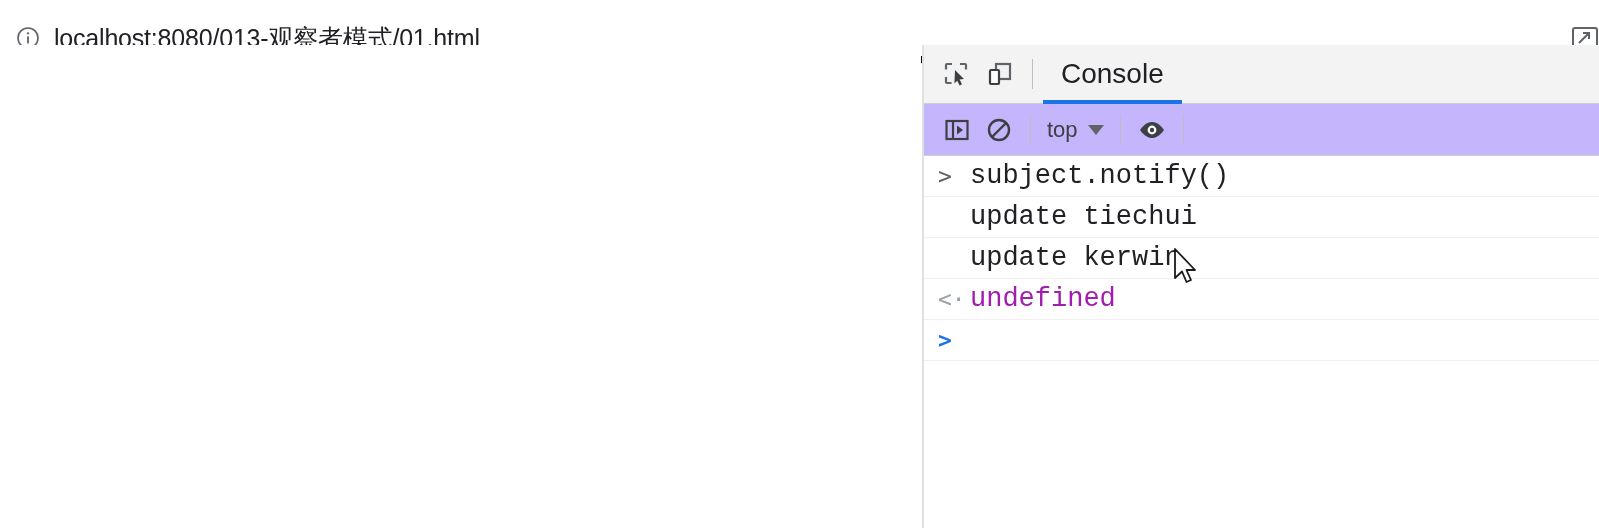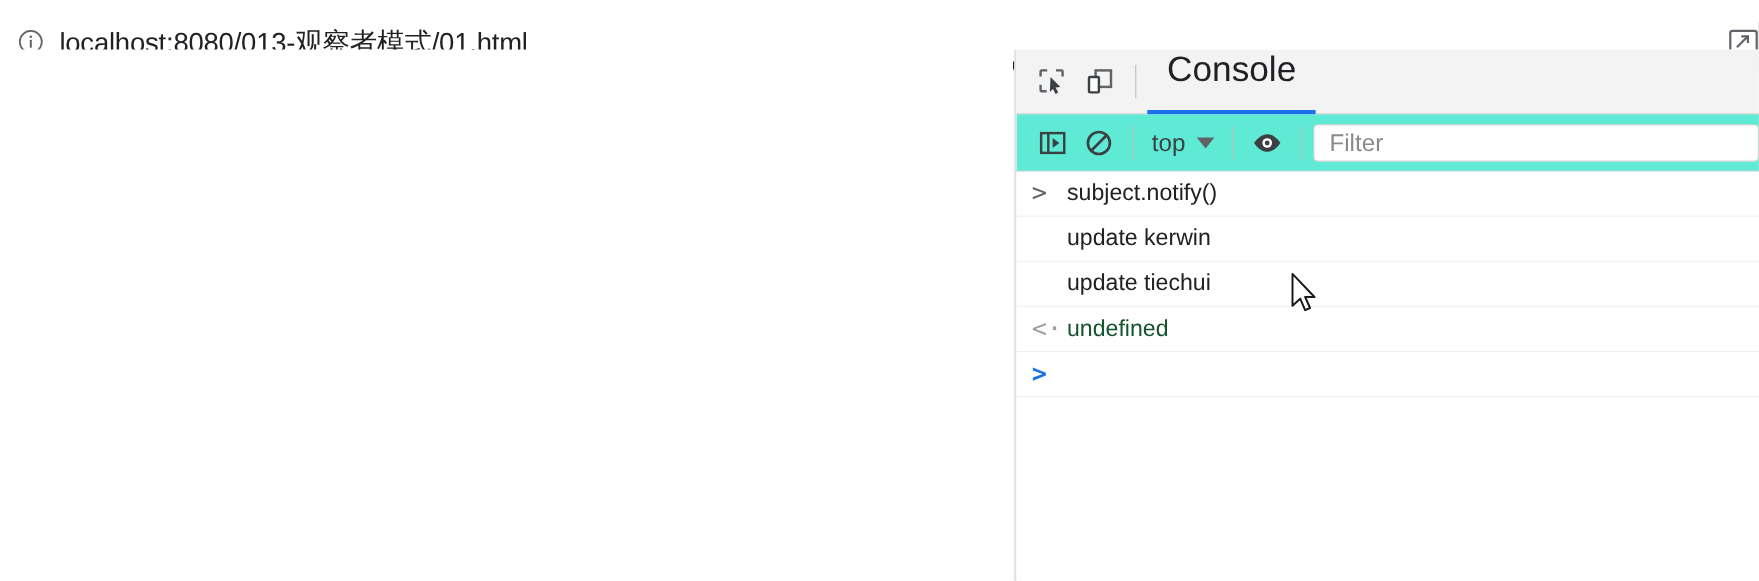--- a/index.html
+++ b/index.html
@@ -110,23 +110,23 @@
   .dt-sep {
     width: 1px;
     height: 30px;
     background: #bdbdbd;
     margin: 0 10px;
     flex: none;
   }
   .dt-tab {
     height: 59px;
     display: flex;
-    align-items: flex-start;
+    align-items: center;
     padding: 0 18px;
-    font-size: 32px;
+    font-size: 28px;
     color: #5f6368;
     white-space: nowrap;
     position: relative;
     box-sizing: border-box;
   }
   .dt-tab.active {
     color: #202124;
   }
   .dt-tab.active::after {
     content: "";
@@ -140,21 +140,21 @@
     margin-left: 10px;
     display: inline-flex;
     align-items: center;
   }
   .tab-flask svg { display: block; }
 
   
   .dt-console-toolbar {
     position: relative;
     height: 52px;
-    background: #5eead4;
+    background: #c4b5fd;
     border-bottom: 1px solid #d0d0d0;
     display: flex;
     align-items: center;
     box-sizing: border-box;
   }
   .dt-console-toolbar .dt-icon-btn { width: 42px; height: 42px; }
   .dt-console-toolbar .dt-icon-btn:first-child { margin-left: 12px; }
   .ctx-select {
     display: flex;
     align-items: center;
@@ -201,29 +201,29 @@
   }
   .row-gutter {
     width: 32px;
     flex: none;
     font-size: 23px;
     font-family: "DejaVu Sans Mono", monospace;
     display: flex;
     align-items: center;
   }
   .row-text {
-    font-family: Liberation Sans, sans-serif;
-    font-size: 21px;
+    font-family: Liberation Mono, monospace;
+    font-size: 27px;
     color: #202124;
     white-space: pre;
   }
   .gutter-input { color: #5f6368; }
   .gutter-result { color: #9aa0a6; }
   .gutter-prompt { color: #1a73e8; font-weight: bold; }
-  .text-result { color: #14532d; }
+  .text-result { color: #a21caf; }
   .row-prompt { border-bottom: 1px solid #f0f0f0; }
 
   
   .mouse-cursor {
     position: absolute;
     left: 1173px;
     top: 248px;
     width: 28px;
     height: 40px;
     pointer-events: none;
@@ -299,40 +299,37 @@
     </div>
     <div class="dt-sep"></div>
     <div class="dt-icon-btn">
       <svg width="28" height="26" viewBox="0 0 28 26">
         <path d="M14 5 C21 5 26 13 26 13 C26 13 21 21 14 21 C7 21 2 13 2 13 C2 13 7 5 14 5 Z" fill="#3c4043"></path>
         <circle cx="14" cy="13" r="4.4" fill="#ffffff"></circle>
         <circle cx="14" cy="13" r="2.2" fill="#3c4043"></circle>
       </svg>
     </div>
     <div class="dt-sep"></div>
-    <div class="filter-input">
-      <span>Filter</span>
-    </div>
   </div>
 
   <div class="console-body">
 
     <div class="console-row">
       <span class="row-gutter gutter-input">&gt;</span>
       <span class="row-text">subject.notify()</span>
     </div>
 
     <div class="console-row">
       <span class="row-gutter"></span>
-      <span class="row-text">update kerwin</span>
+      <span class="row-text">update tiechui</span>
     </div>
 
     <div class="console-row">
       <span class="row-gutter"></span>
-      <span class="row-text">update tiechui</span>
+      <span class="row-text">update kerwin</span>
     </div>
 
     <div class="console-row">
       <span class="row-gutter gutter-result">&lt;·</span>
       <span class="row-text text-result">undefined</span>
     </div>
 
     <div class="console-row row-prompt">
       <span class="row-gutter gutter-prompt">&gt;</span>
       <span class="row-text"></span>

